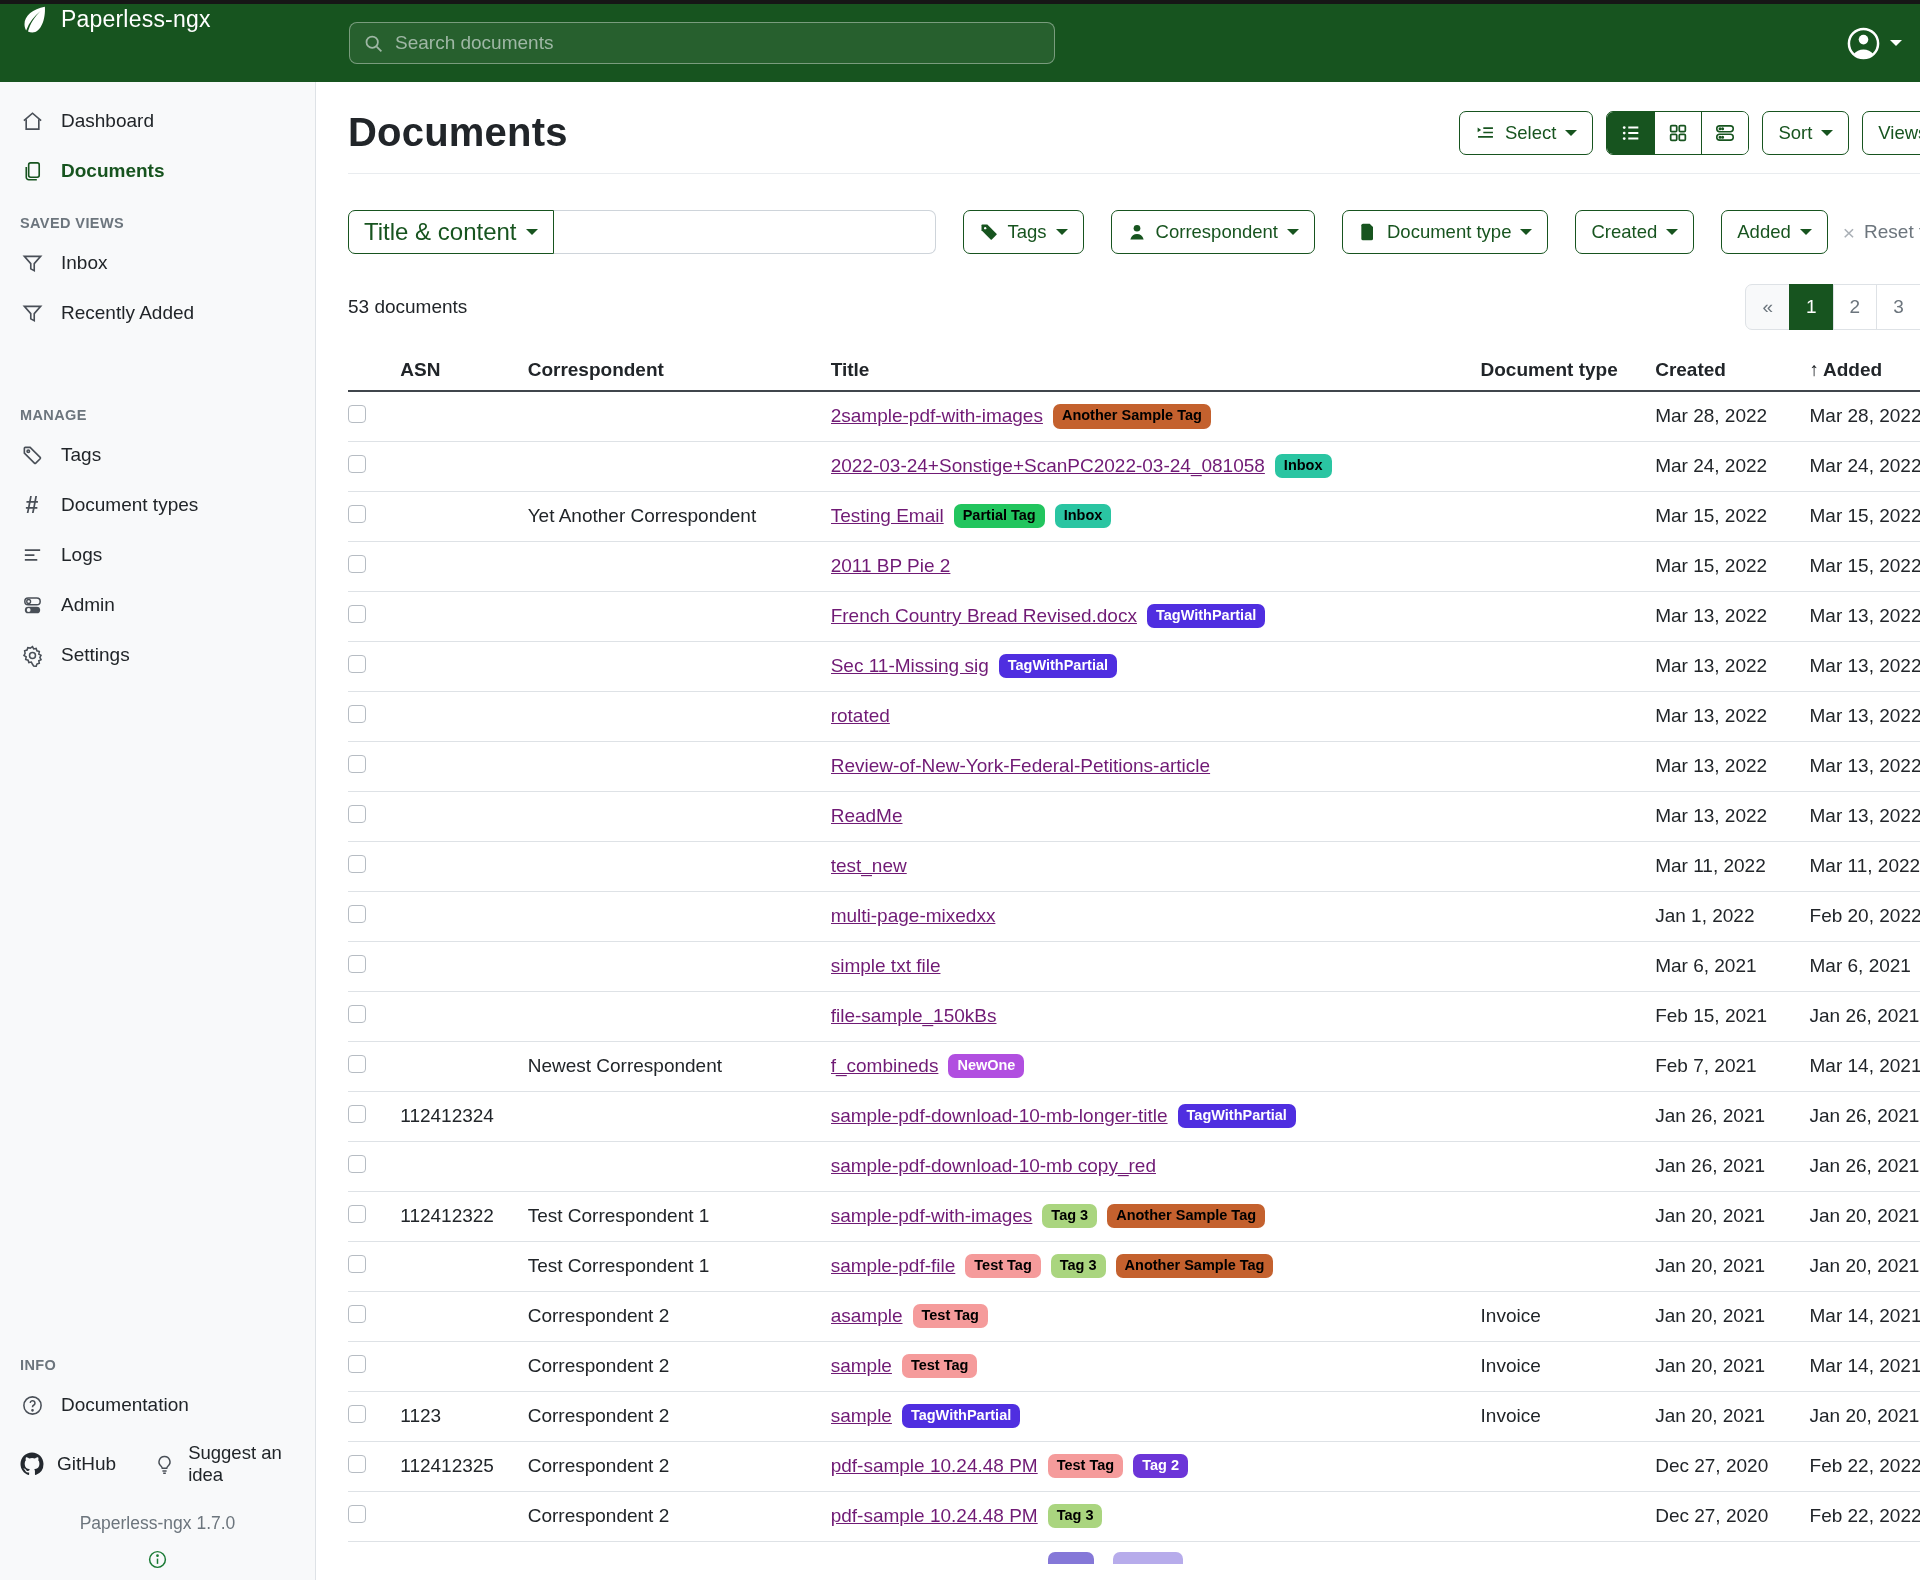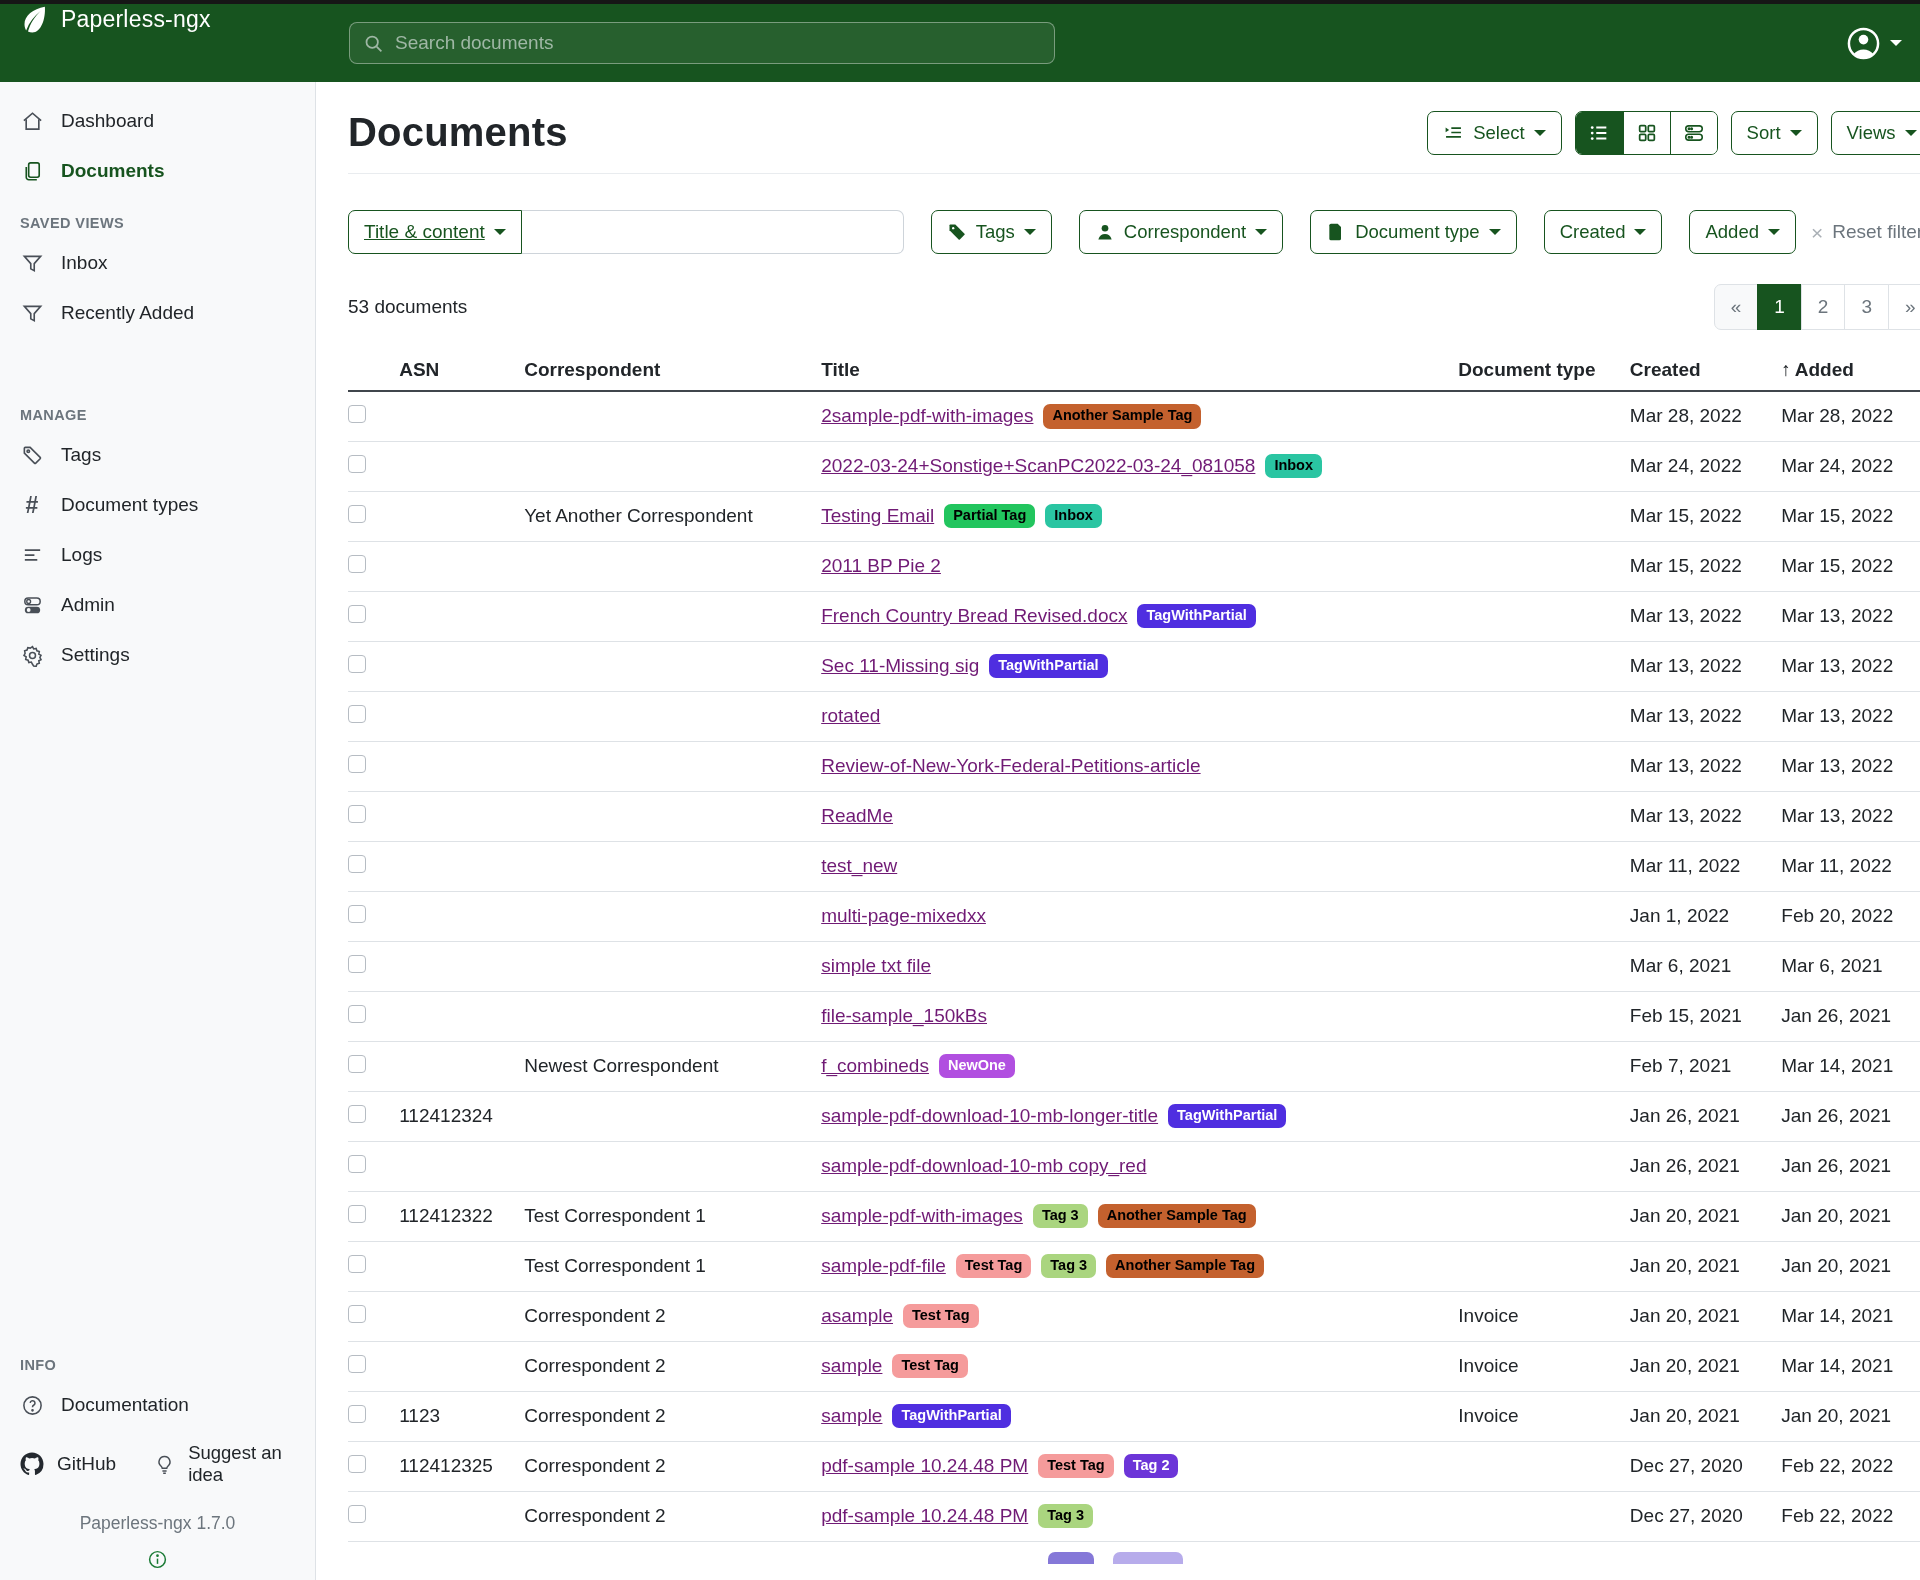--- a/index.html
+++ b/index.html
@@ -49,21 +49,21 @@
   .btn .caret { color:#17541f; }
   .view-group { display:inline-flex; border:1px solid #17541f; border-radius:7px; overflow:hidden; height:44px; }
   .view-seg { width:47px; display:flex; align-items:center; justify-content:center; background:#fff; color:#17541f; border-left:1px solid #17541f; cursor:pointer; }
   .view-seg:first-child { border-left:none; }
   .view-seg.active { background:#17541f; color:#fff; }
 
   
   .filter-row { display:flex; align-items:center; margin-top:36px; }
   .input-group { display:flex; height:44px; }
   .ig-btn { border:1px solid #17541f; background:#fff; color:#17541f; border-radius:7px 0 0 7px;
-    display:inline-flex; align-items:center; gap:9px; padding:0 15px; font-size:19px; cursor:pointer; white-space:nowrap;text-decoration:underline; }
+    display:inline-flex; align-items:center; gap:9px; padding:0 15px; font-size:24px; cursor:pointer; white-space:nowrap; }
   .ig-input { width:382px; border:1px solid #ced4da; border-left:none; border-radius:0 7px 7px 0; font-size:19px; padding:0 13px; color:#212529; outline:none; font-family:inherit; }
   .filter-row .btn { margin-left:27px; }
   .reset { display:flex; align-items:center; gap:9px; margin-left:15px; color:#6c757d; font-size:19px; cursor:pointer; white-space:nowrap; }
   .reset .x { color:#aab0b6; font-size:21px; line-height:1; }
 
   
   .count-row { display:flex; align-items:center; justify-content:space-between; margin-top:30px; height:46px; }
   .count { font-size:19px; color:#212529; }
   .pagination { display:inline-flex; }
   .page-cell { min-width:40px; height:46px; padding:0 16px; display:flex; align-items:center; justify-content:center;

